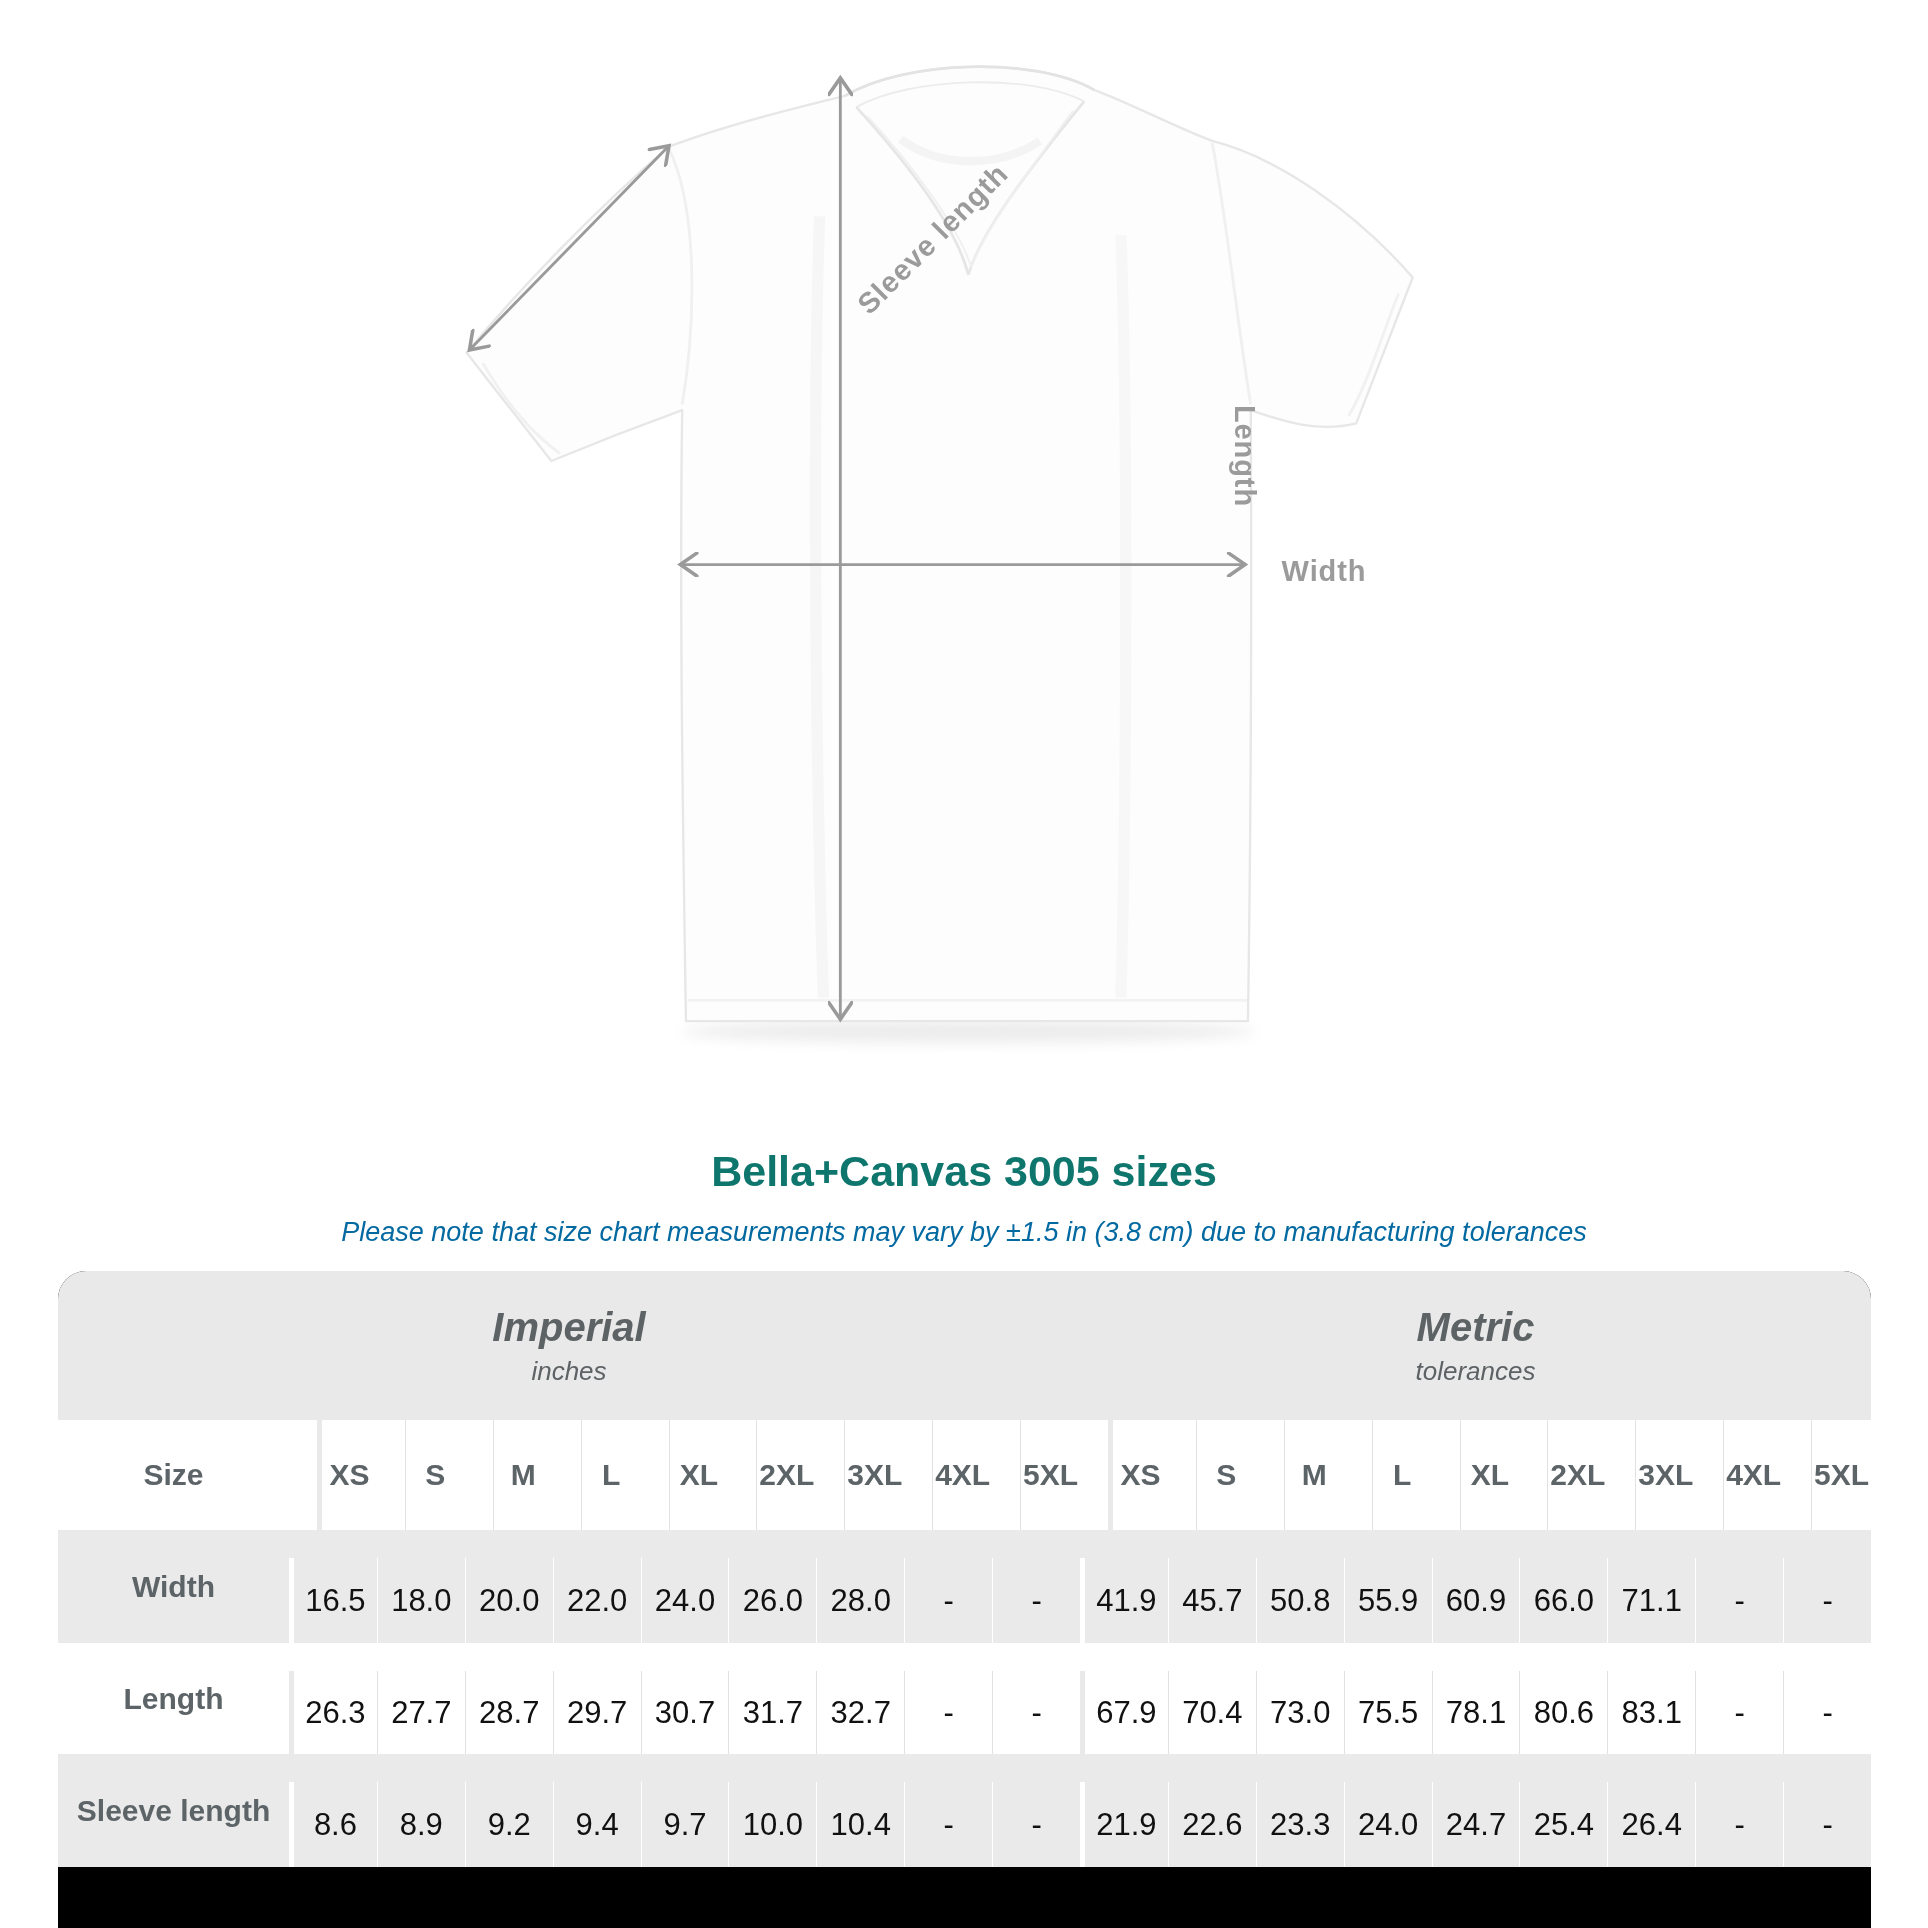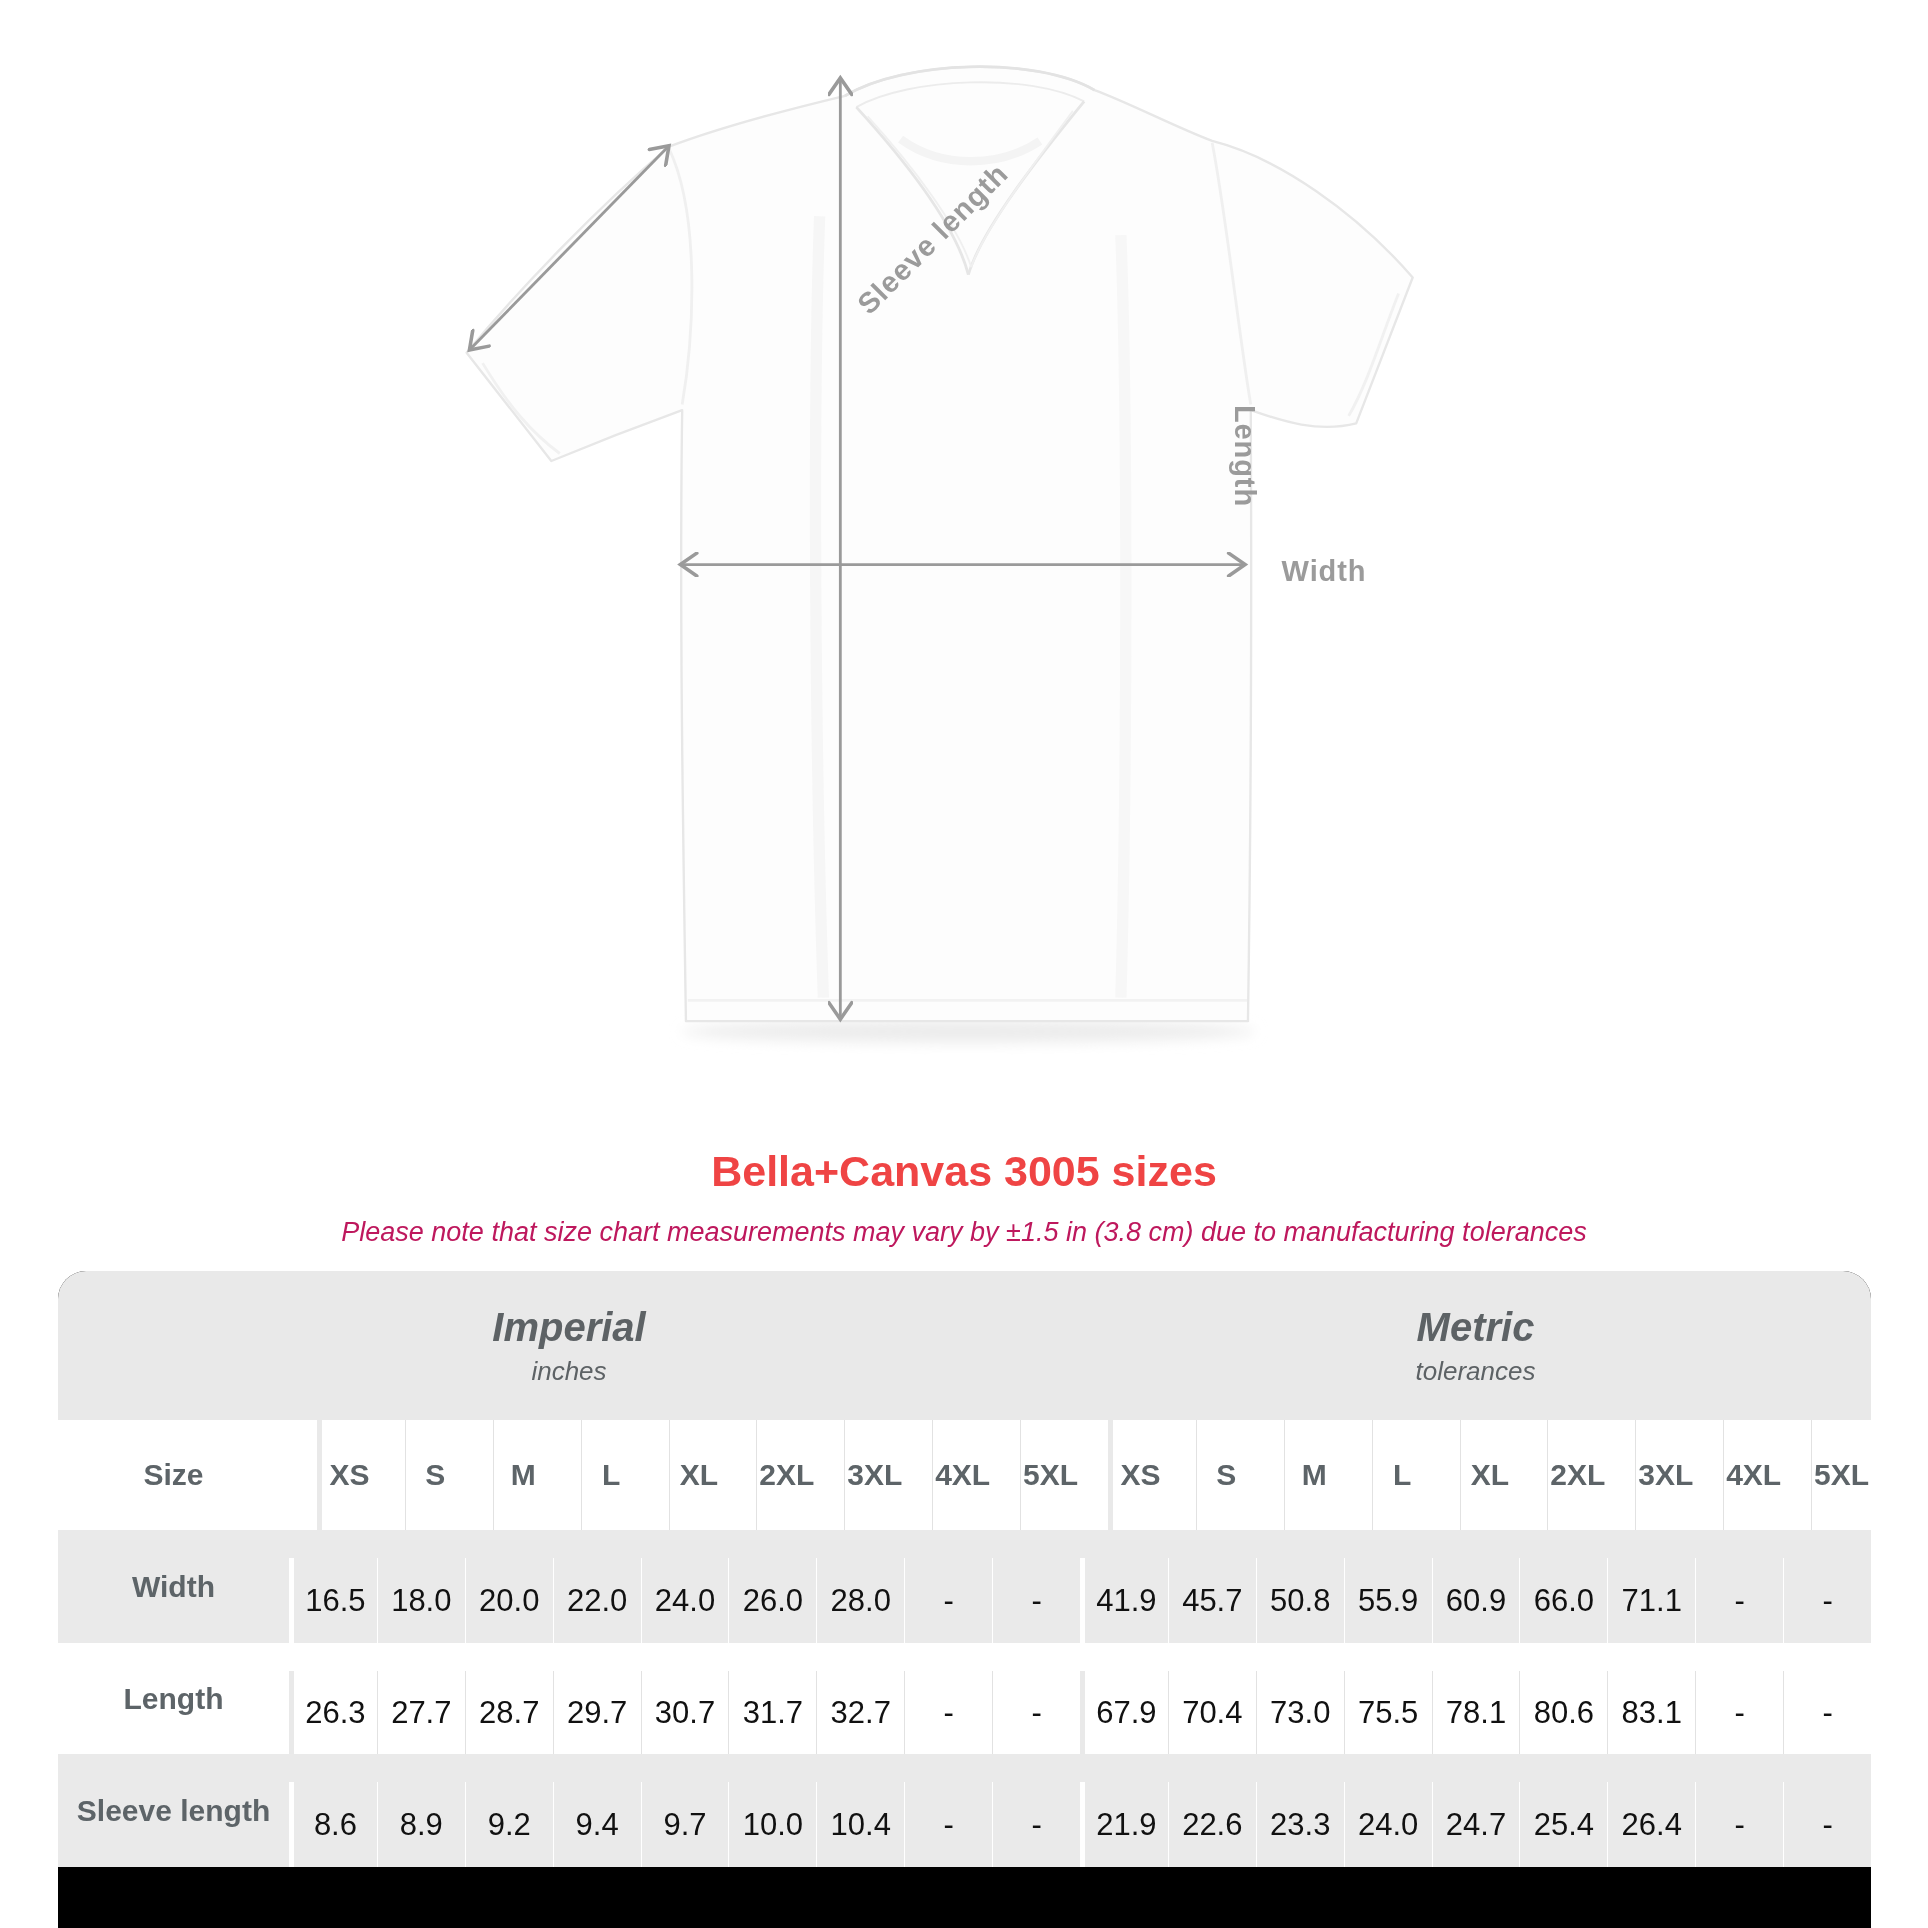--- a/index.html
+++ b/index.html
@@ -16,25 +16,25 @@
     position:absolute;font-weight:bold;font-size:29px;color:#9b9b9b;
     letter-spacing:0.9px;white-space:nowrap;transform-origin:center;
   }
   #lbl-sleeve{left:556px;top:211px;transform:translate(-50%,-50%) rotate(-45deg);}
   #lbl-length{left:867px;top:428px;transform:translate(-50%,-50%) rotate(90deg);}
   #lbl-width{left:947px;top:543px;transform:translate(-50%,-50%);}
 
   
   #page-title{
     left:0;top:1147px;width:1928px;text-align:center;
-    font-size:43px;font-weight:bold;color:#ef4444;
+    font-size:43px;font-weight:bold;color:#0f766e;
   }
   #tolerance-note{
     left:0;top:1217px;width:1928px;text-align:center;
-    font-size:27px;font-style:italic;color:#be185d;
+    font-size:27px;font-style:italic;color:#0369a1;
   }
 
   
   #size-table{
     left:58px;top:1271px;width:1813px;height:696px;
     border-radius:28px;overflow:hidden;background:#000000;
   }
   .band{height:149px;background:#e9e9e9;display:grid;grid-template-columns:1022px 791px;}
   .band-half{display:flex;flex-direction:column;align-items:center;justify-content:center;padding-top:1.9px;}
   .band-title{font-size:40px;font-weight:bold;font-style:italic;color:#5d6265;line-height:49px;}

